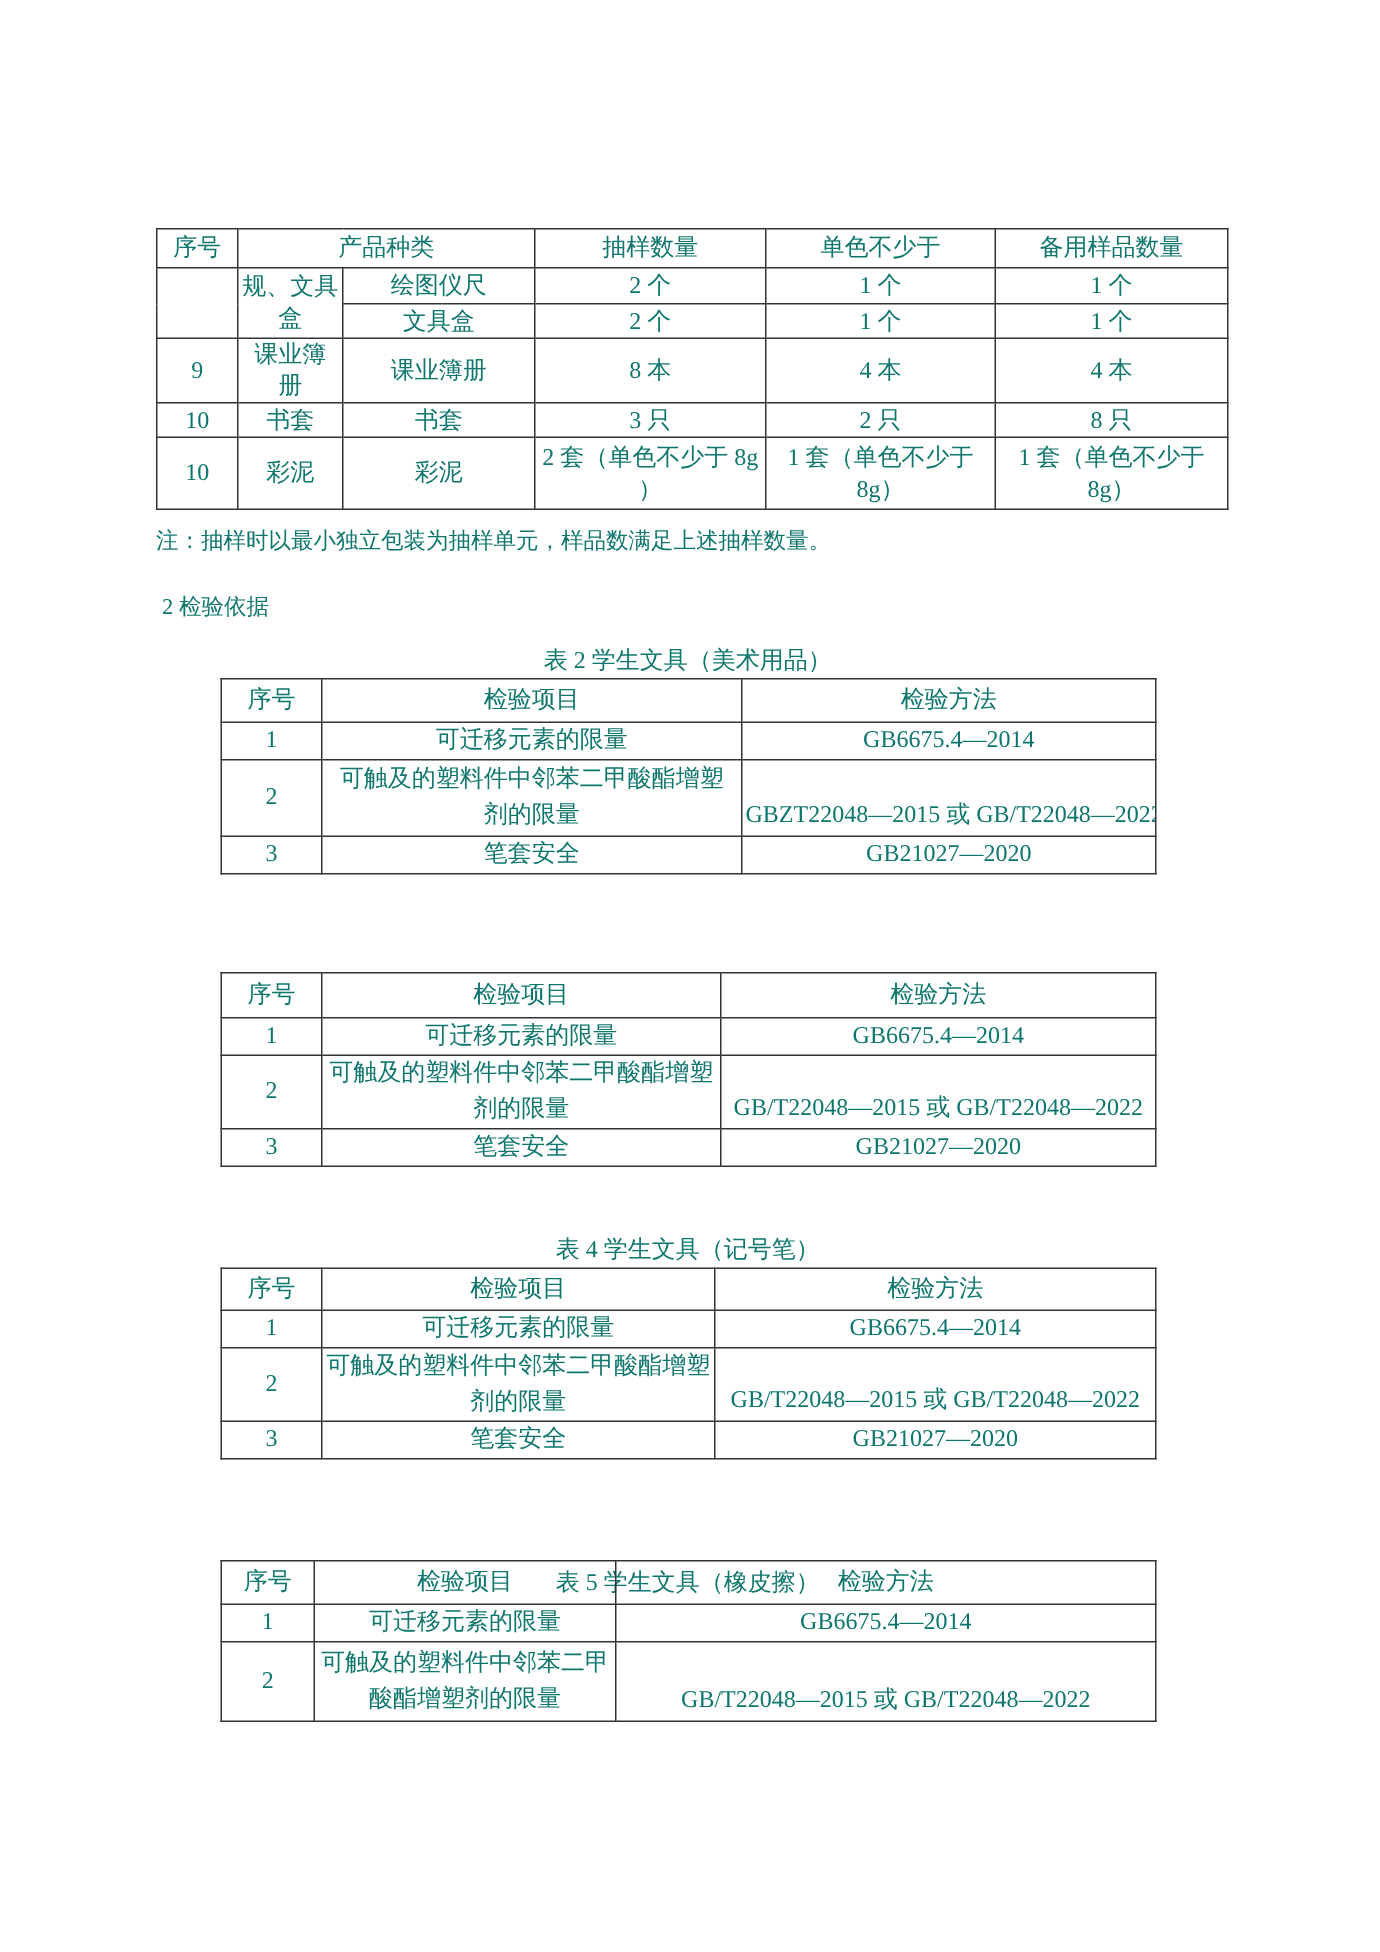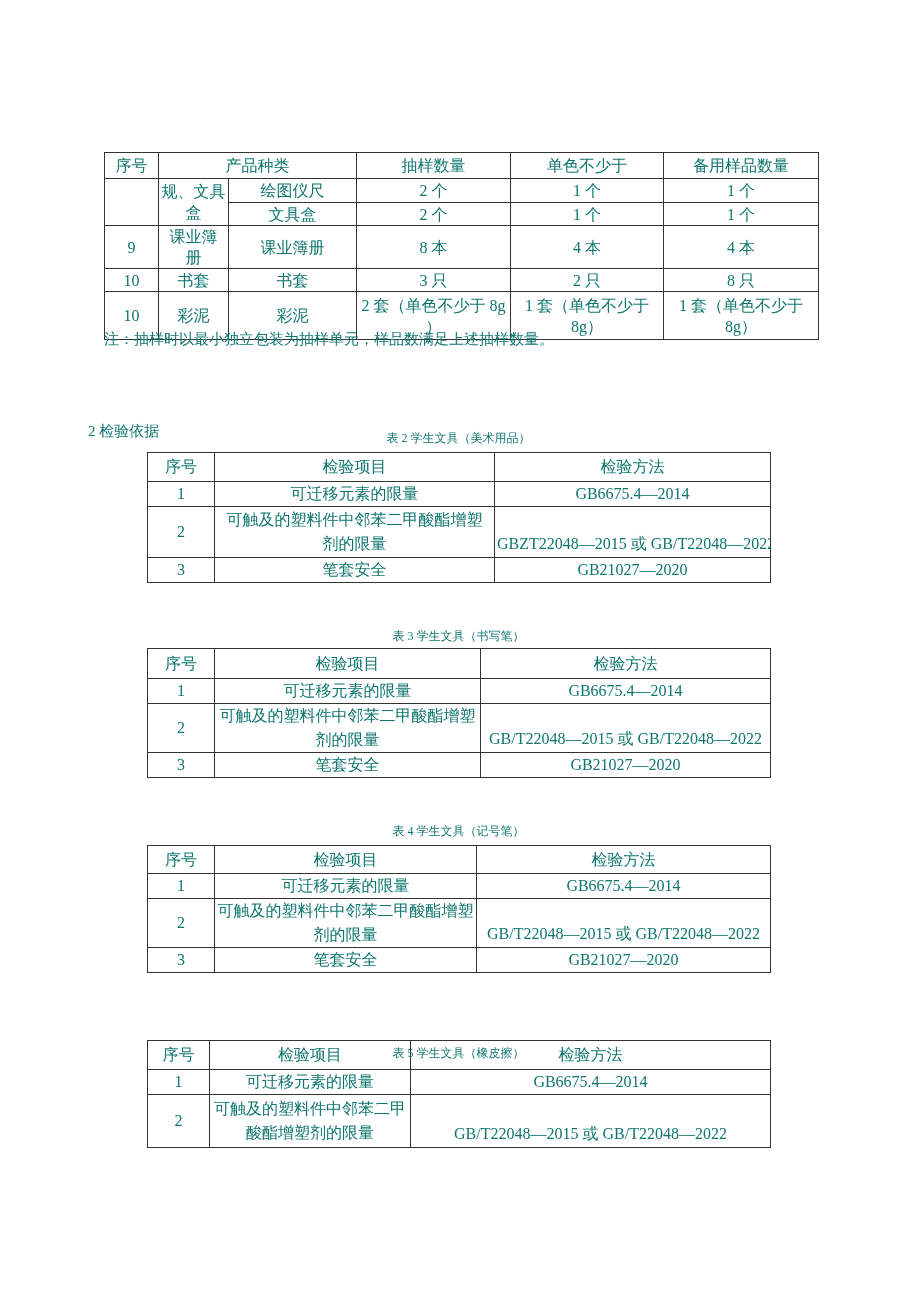--- a/index.html
+++ b/index.html
@@ -12,25 +12,25 @@
     border:1px solid #333; text-align:center; vertical-align:middle;
     padding:0 2px; font-size:16px; font-weight:normal;
     white-space:pre-wrap; overflow:hidden;
   }
   .sampling { position:absolute; left:104px; top:152px; width:714px; }
   .sampling td { line-height:21px; }
   .stable { position:absolute; left:147px; width:623px; }
   .stable td { line-height:24px; }
   #t2 { top:452px; } #t3 { top:648px; } #t4 { top:845px; } #t5 { top:1040px; }
   .vbot { vertical-align:bottom; white-space:nowrap; line-height:21px; padding-bottom:1px; }
-  .ttl { position:absolute; left:147px; width:623px; text-align:center; font-size:12px; }
+  .ttl { position:absolute; left:147px; width:623px; text-align:center; font-size:16px; }
   #t2-title { top:430px; } #t3-title { top:628px; } #t4-title { top:823px; } #t5-title { top:1045px; }
   .freetext { position:absolute; font-size:15px; line-height:19px; }
-  #note { left:104px; top:330px; }
-  #section-heading { left:88px; top:396px;margin-top:26px; }
+  #note { left:104px; top:352px;font-family:Liberation Mono, monospace; }
+  #section-heading { left:108px; top:396px; }
   .h22{height:22px}.h23{height:23px}.h24{height:24px}.h25{height:25px}.h26{height:26px}
   .h28{height:28px}.h29{height:29px}.h30{height:30px}.h40{height:40px}.h48{height:48px}
   .h49{height:49px}.h51{height:51px}.h53{height:53px}
 </style>
 </head>
 <body>
 
 <div class="doc">
 
   <table class="sampling">
@@ -124,21 +124,20 @@
         <td class="vbot">GBZT22048—2015 或 GB/T22048—2022</td>
       </tr>
       <tr class="h24">
         <td>3</td>
         <td>笔套安全</td>
         <td>GB21027—2020</td>
       </tr>
     </tbody>
   </table>
 
-  <div id="t3-title" class="ttl">表 3 学生文具（书写笔）</div>
   <table id="t3" class="stable">
     <colgroup>
         <col style="width:67px">
         <col style="width:266px">
         <col style="width:290px">
       </colgroup>
     <tbody>
       <tr class="h30">
         <td>序号</td>
         <td>检验项目</td>

